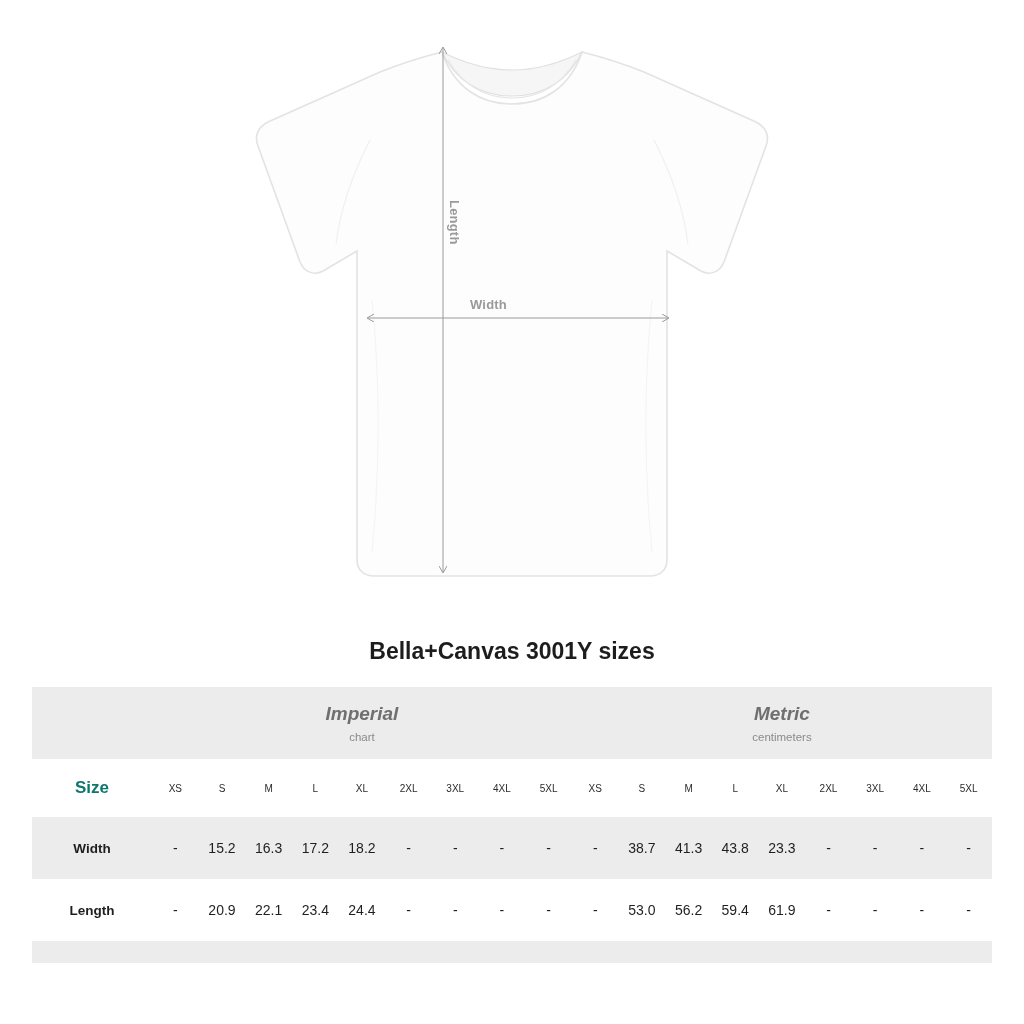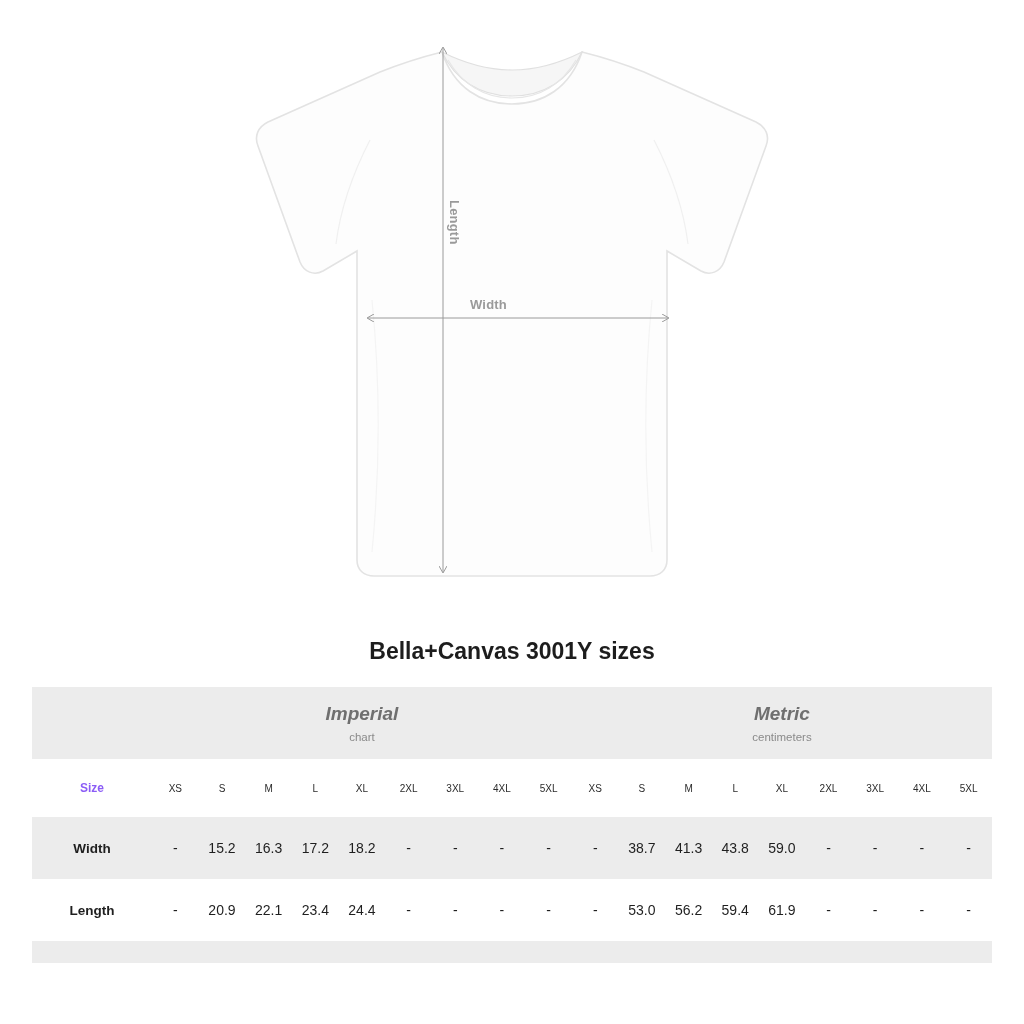--- a/index.html
+++ b/index.html
@@ -106,23 +106,23 @@
     font-size: 10px;
     font-weight: bold;
     color: #2b2b2b;
     background: #ffffff;
     border-left: 1px solid #e6e6e6;
   }
   .size-row td:first-child {
     border-left: none;
   }
   .size-row td.rowhead {
-    font-size: 12px;
-    font-weight: bold;
-    color: #8b5cf6;
+    font-size: 17px;
+    font-weight: bold;
+    color: #0f766e;
   }
   
   .data-row td {
     height: 60px;
     font-size: 14px;
     color: #1f1f1f;
     border-left: 1px solid #e6e6e6;
   }
   .data-row td:first-child {
     border-left: none;
@@ -248,21 +248,21 @@
         <td>17.2</td>
         <td>18.2</td>
         <td>-</td>
         <td>-</td>
         <td>-</td>
         <td>-</td>
         <td>-</td>
         <td>38.7</td>
         <td>41.3</td>
         <td>43.8</td>
-        <td>59.0</td>
+        <td>23.3</td>
         <td>-</td>
         <td>-</td>
         <td>-</td>
         <td>-</td>
       </tr>
 
       <tr class="data-row">
         <td class="rowhead first-col">Length</td>
         <td>-</td>
         <td>20.9</td>

